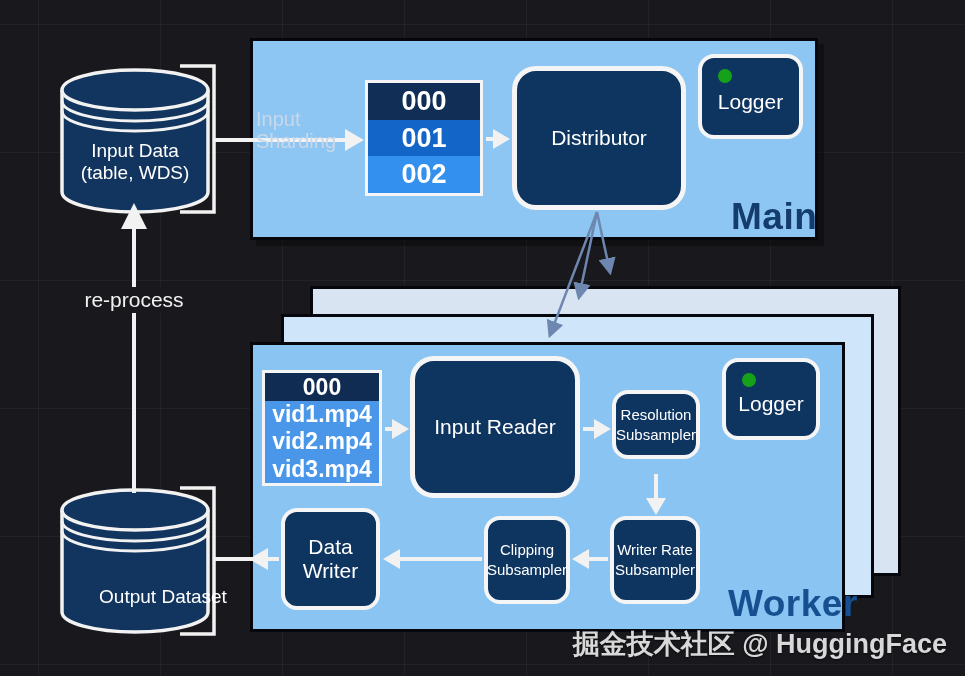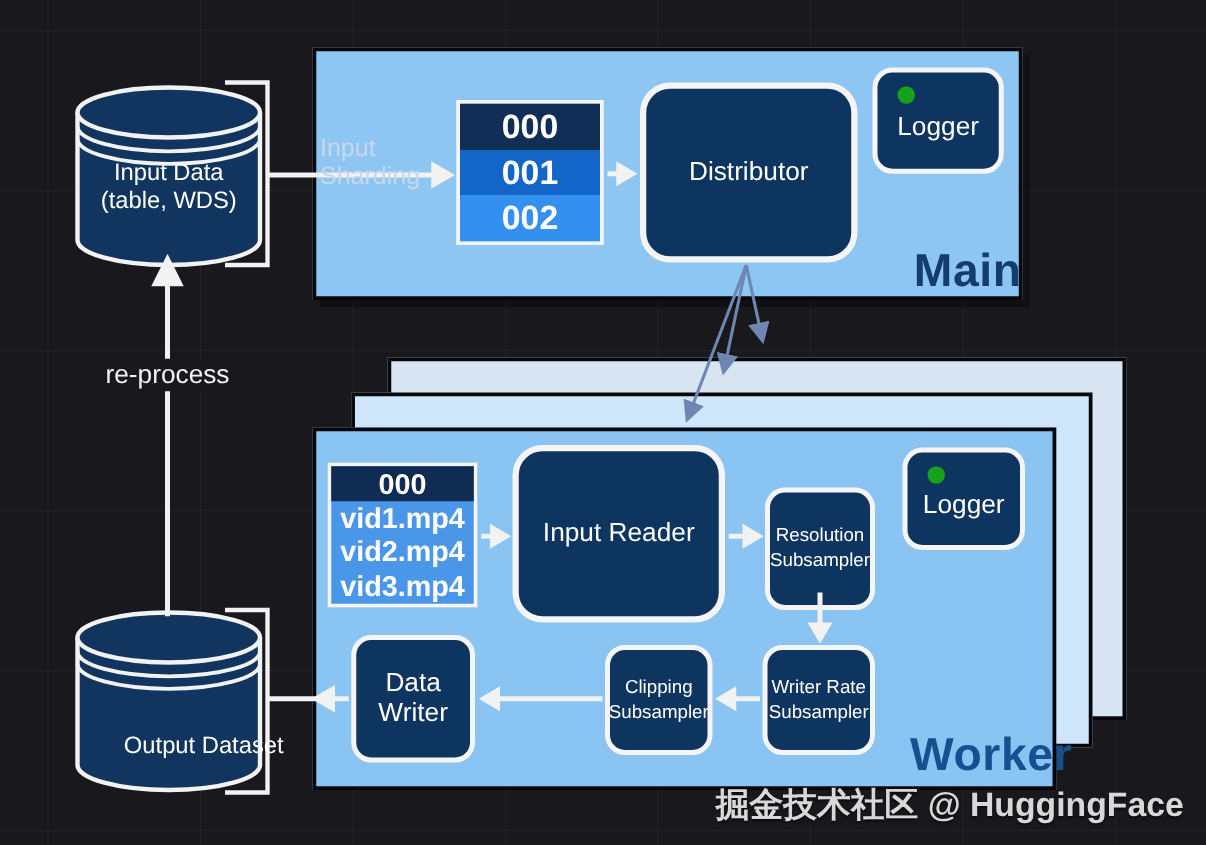--- a/index.html
+++ b/index.html
@@ -24,38 +24,38 @@
     box-sizing:border-box;z-index:4;text-align:center;
   }
   .big-node{border-width:5px;border-radius:24px;font-size:21px;}
   .distributor{left:512px;top:66px;width:174px;height:144px;}
   .data-reader{left:410px;top:356px;width:170px;height:142px;}
   .logger{flex-direction:column;font-size:21px;}
   .logger-main{left:698px;top:54px;width:105px;height:85px;padding-top:10px;}
   .logger-worker{left:722px;top:358px;width:98px;height:82px;padding-top:10px;}
   .green-dot{position:absolute;left:16px;top:11px;width:14px;height:14px;border-radius:50%;background:#16a11b;}
   .subsampler{font-size:15px;line-height:20px;}
-  .resolution-sub{left:612px;top:390px;width:88px;height:98px;}
+  .resolution-sub{left:612px;top:390px;width:88px;height:69px;}
   .framerate-sub{left:610px;top:516px;width:90px;height:88px;}
   .clipping-sub{left:484px;top:516px;width:86px;height:88px;}
   .data-writer{left:281px;top:508px;width:99px;height:102px;font-size:21px;}
   .shard-table{position:absolute;border:3px solid #f5f5f5;box-sizing:border-box;z-index:4;
     display:flex;flex-direction:column;color:#fff;text-align:center;}
   .shard-main{left:365px;top:80px;width:118px;height:116px;font-size:27px;font-weight:600;}
   .shard-main .row{flex:1;display:flex;align-items:center;justify-content:center;}
   .shard-worker{left:262px;top:370px;width:120px;height:116px;font-size:23px;font-weight:600;background:#4a96e8;}
   .shard-worker .hdr{height:28px;background:#102c52;display:flex;align-items:center;justify-content:center;}
   .shard-worker .row{flex:1;display:flex;align-items:center;justify-content:center;}
   .box-title{position:absolute;color:#143c6c;font-size:37px;font-weight:bold;z-index:4;letter-spacing:0.5px;}
   .main-title{left:731px;top:196px;}
   .worker-title{left:728px;top:583px;color:#175090;}
   .sharding-label{position:absolute;left:256px;top:108px;width:108px;color:#c9d7e9;font-size:20px;z-index:6;line-height:22px;}
   .overlay{position:absolute;left:0;top:0;width:965px;height:676px;z-index:5;pointer-events:none;}
   .cyl-text{position:absolute;left:62px;width:146px;color:#fff;font-size:19px;text-align:center;z-index:6;line-height:22px;}
-  .cyl-text-in{top:128px;}
+  .cyl-text-in{top:140px;}
   .cyl-text-out{top:586px;padding-left:28px;}
   .reprocess{position:absolute;left:134px;top:287px;transform:translateX(-50%);
     background:#19181d;color:#f2f2f2;font-size:21px;padding:1px 5px;z-index:6;}
   .watermark{position:absolute;right:18px;top:626px;color:#d8d8d8;font-size:27px;font-weight:bold;z-index:7;
     text-shadow:0 1px 2px rgba(0,0,0,0.6);}
 </style>
 </head>
 <body>
 
 <div class="stage">

